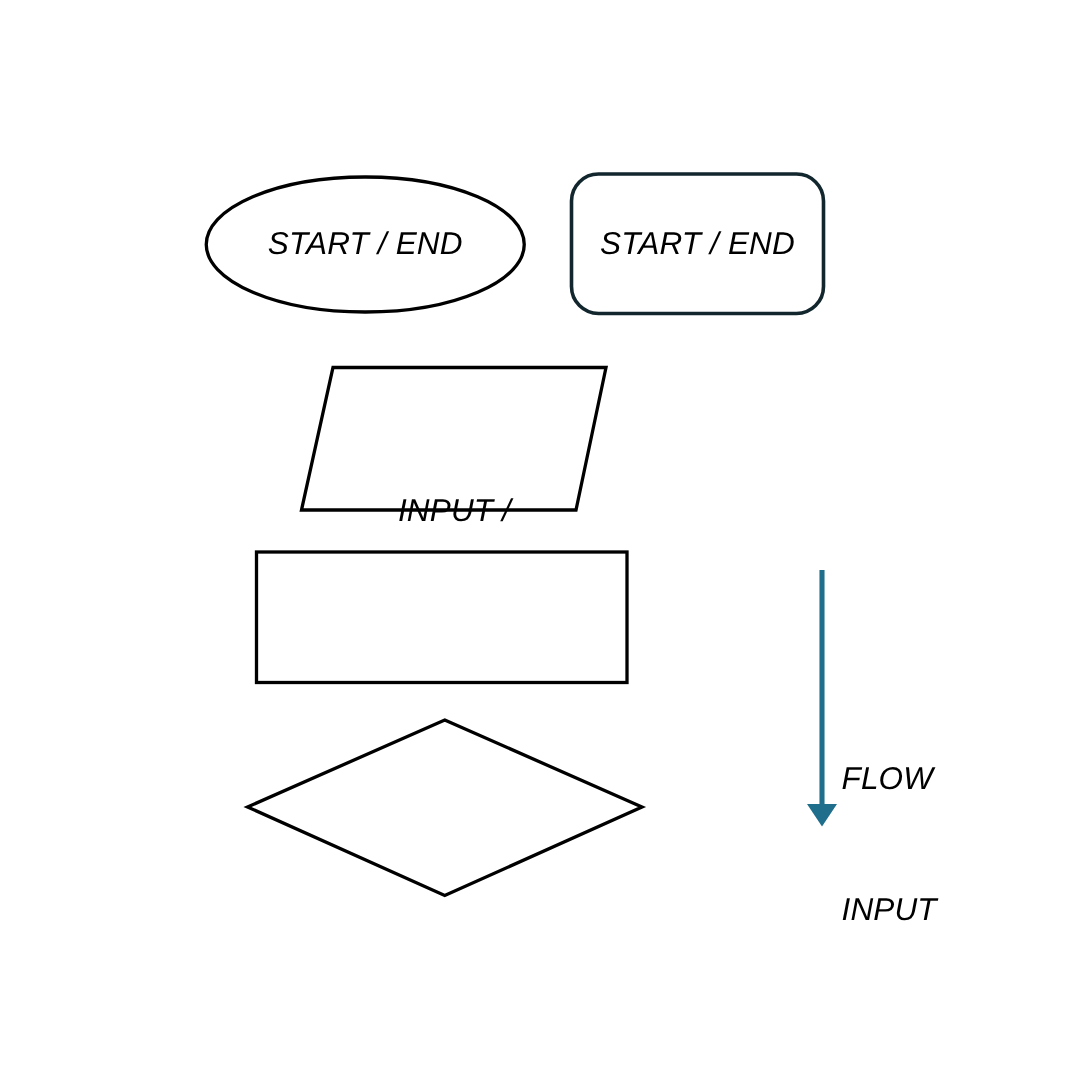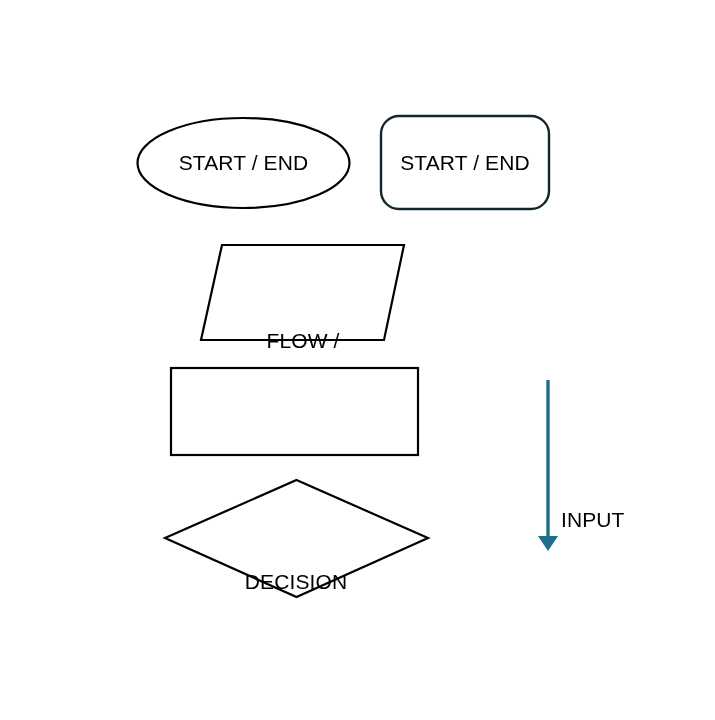--- a/index.html
+++ b/index.html
@@ -14,20 +14,21 @@
     overflow: hidden;
     font-family: "Liberation Sans", sans-serif;
     -webkit-font-smoothing: antialiased;
   }
   #diagram-canvas {
     position: absolute;
     left: 0;
     top: 0;
     width: 715px;
     height: 632px;
+    font-style: italic;
   }
   svg.shape-layer {
     position: absolute;
     left: 0;
     top: 0;
     width: 715px;
     height: 720px;
     overflow: visible;
   }
   .shape-label {
@@ -94,25 +95,25 @@
       <polygon points="538,536 558,536 548,551" fill="#1f6e8c"></polygon>
     </g>
 
   </svg>
 
   <div class="shape-label label-start-end-ellipse">START / END</div>
 
   <div class="shape-label label-start-end-rounded">START / END</div>
 
   <div class="shape-label label-input-output">
-    <div>FLOW /</div>
+    <div>INPUT /</div>
   </div>
 
 
   <div class="shape-label label-decision">
-    <div>DECISION</div>
   </div>
 
   <div class="shape-label label-flow-line">
+    <div>FLOW</div>
     <div>INPUT</div>
   </div>
 
 </div>
 
 </body></html>

